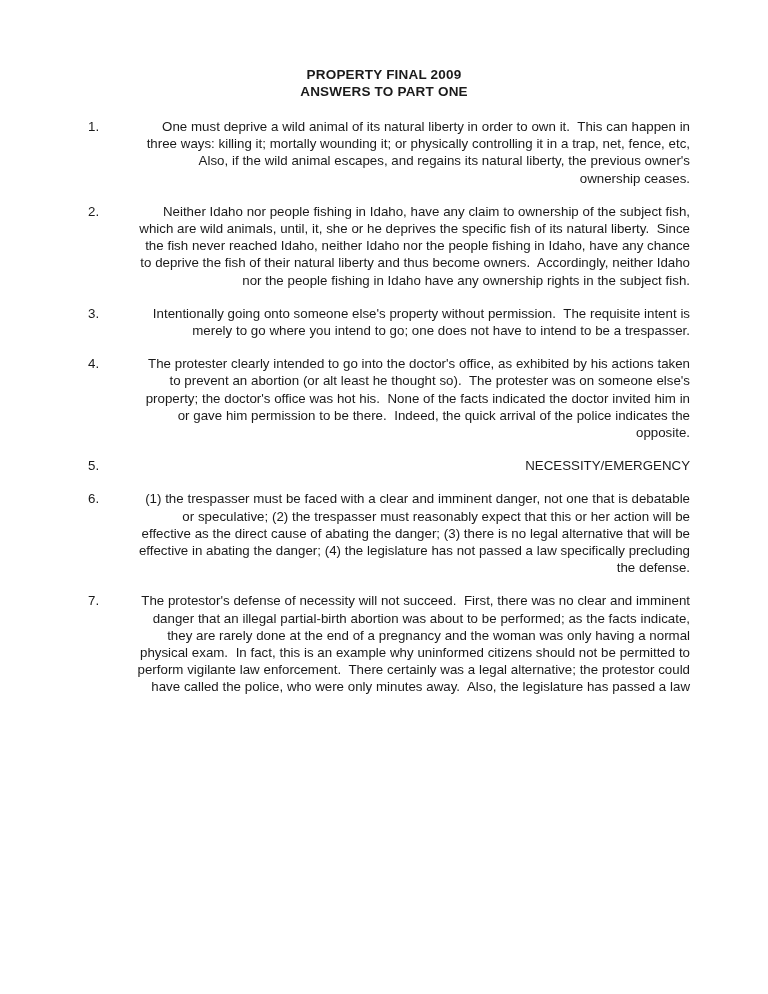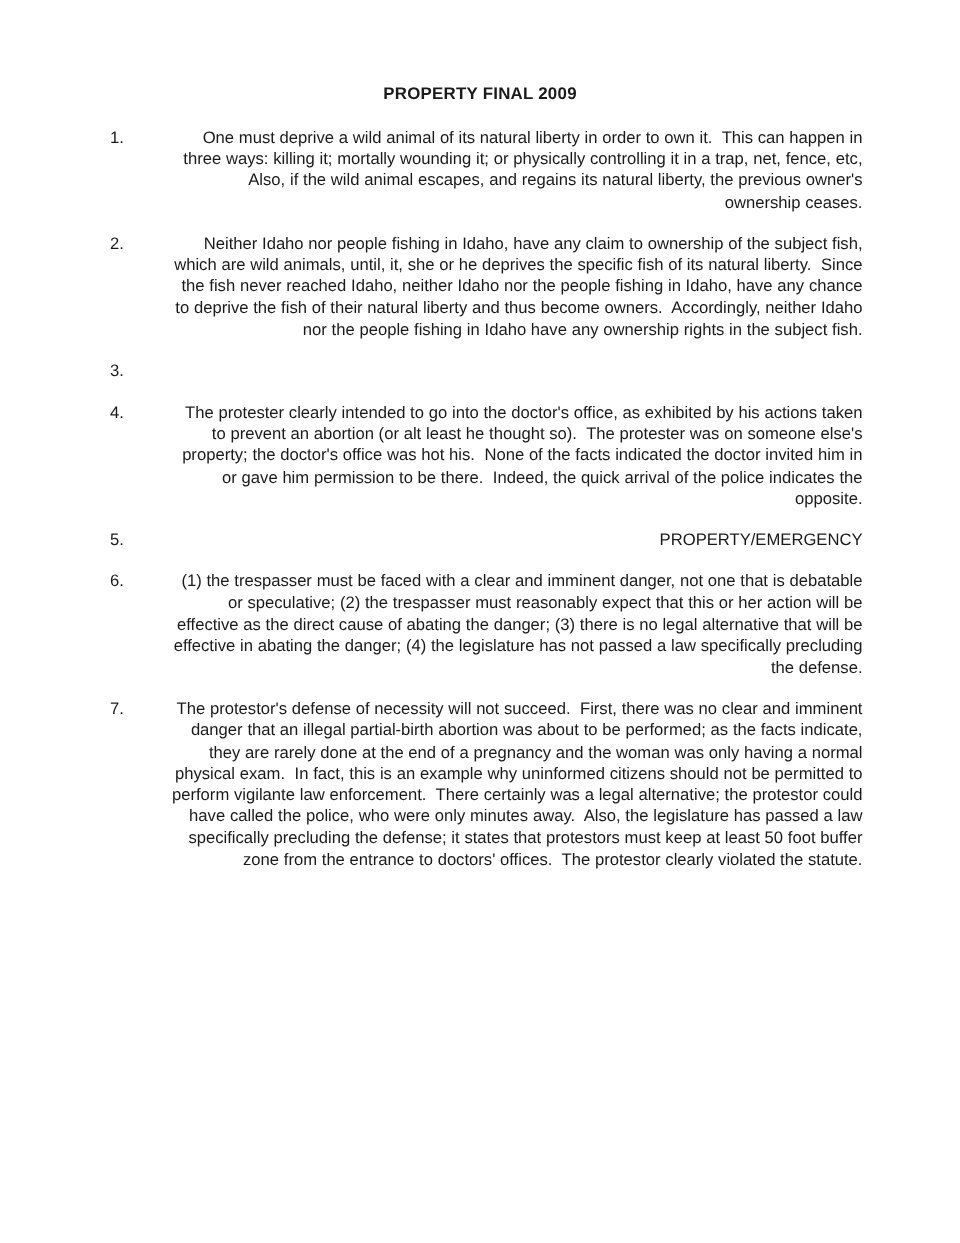--- a/index.html
+++ b/index.html
@@ -72,41 +72,43 @@
     text-underline-offset: 1.5px;
   }
 </style>
 </head>
 <body>
 
 <div class="page">
 
   <h1 class="doc-title">
     <span class="line">PROPERTY FINAL 2009</span>
+    <span class="line">ANSWERS TO PART ONE</span>
   </h1>
 
   <ol class="answers">
       <li class="answer-item">
         <span class="item-number">1.</span>
         <span class="item-text">One must deprive a wild animal of its natural liberty in order to own it.  This can happen in three ways: killing it; mortally wounding it; or physically controlling it in a trap, net, fence, etc,  Also, if the wild animal escapes, and regains its natural liberty, the previous owner's ownership ceases.</span>
       </li>
       <li class="answer-item">
         <span class="item-number">2.</span>
         <span class="item-text">Neither Idaho nor people fishing in Idaho, have any claim to ownership of the subject fish, which are wild animals, until, it, she or he deprives the specific fish of its natural liberty.  Since the fish never reached Idaho, neither Idaho nor the people fishing in Idaho, have any chance to deprive the fish of their natural liberty and thus become owners.  Accordingly, neither Idaho nor the people fishing in Idaho have any ownership rights in the subject fish.</span>
       </li>
       <li class="answer-item">
         <span class="item-number">3.</span>
+        <span class="item-text">Intentionally going onto someone else's property without permission.  The requisite intent is merely to go where you intend to go; one does not have to intend to be a trespasser.</span>
       </li>
       <li class="answer-item">
         <span class="item-number">4.</span>
         <span class="item-text">The protester clearly intended to go into the doctor's office, as exhibited by his actions taken to prevent an abortion (or alt least he thought so).  The protester was on someone else's property; the doctor's office was hot his.  None of the facts indicated the doctor invited him in or gave him permission to be there.  Indeed, the quick arrival of the police indicates the opposite.</span>
       </li>
       <li class="answer-item">
         <span class="item-number">5.</span>
-        <span class="item-text">PROPERTY/EMERGENCY</span>
+        <span class="item-text">NECESSITY/EMERGENCY</span>
       </li>
       <li class="answer-item">
         <span class="item-number">6.</span>
         <span class="item-text">(1) the trespasser must be faced with a clear and imminent danger, not one that is debatable or speculative; (2) the trespasser must reasonably expect that this or her action will be effective as the direct cause of abating the danger; (3) there is no legal alternative that will be effective in abating the danger; (4) the legislature has not passed a law specifically precluding the defense.</span>
       </li>
       <li class="answer-item">
         <span class="item-number">7.</span>
         <span class="item-text">The protestor's defense of necessity will not succeed.  First, there was no clear and imminent danger that an illegal partial-birth abortion was about to be performed; as the facts indicate, they are rarely done at the end of a pregnancy and the woman was only having a normal physical exam.  In fact, this is an example why uninformed citizens should not be permitted to perform vigilante law enforcement.  There certainly was a legal alternative; the protestor could have called the police, who were only minutes away.  Also, the legislature has passed a law specifically precluding the defense; it states that protestors must keep at least 50 foot buffer zone from the entrance to doctors' offices.  The protestor clearly violated the statute.</span>
       </li>
       <li class="answer-item">

